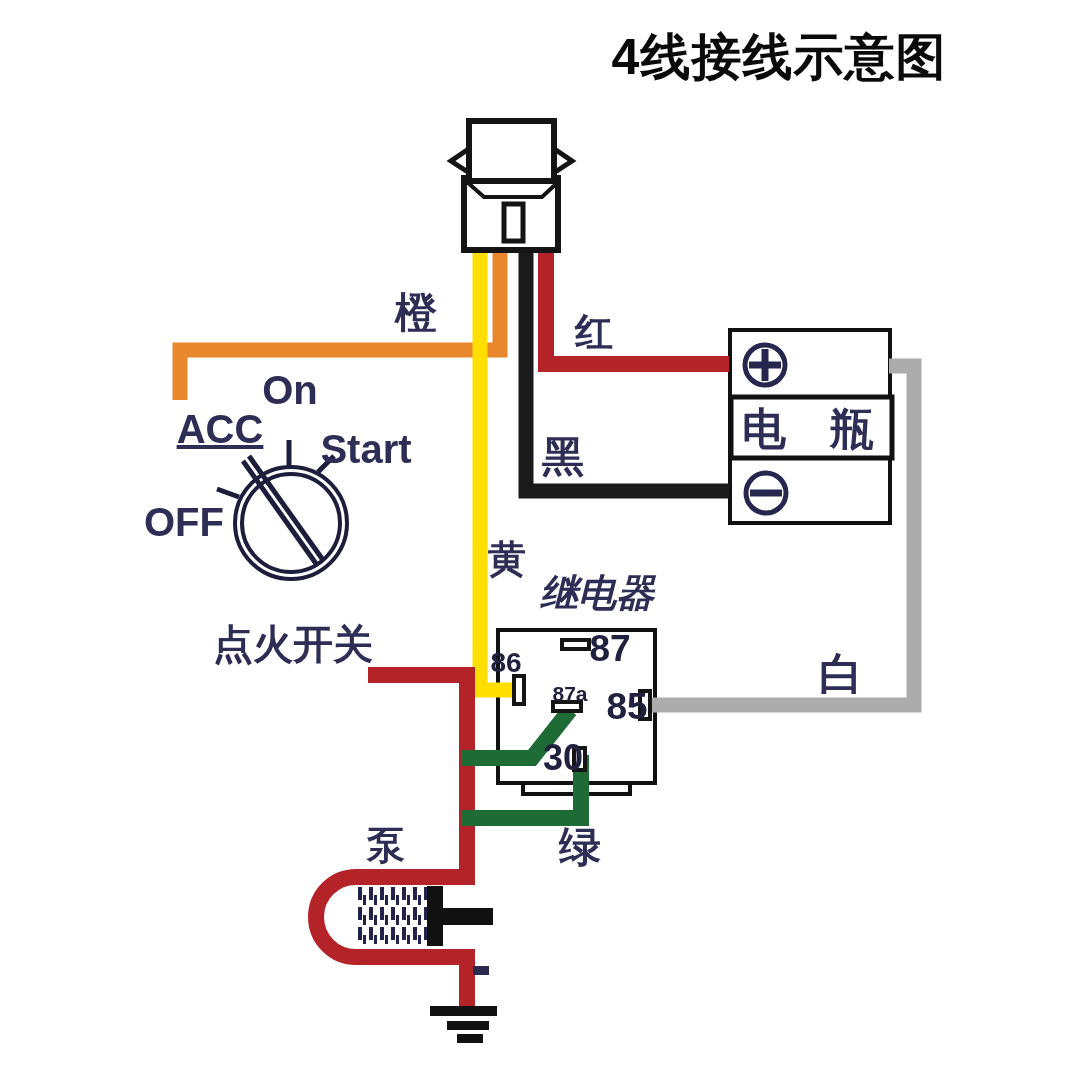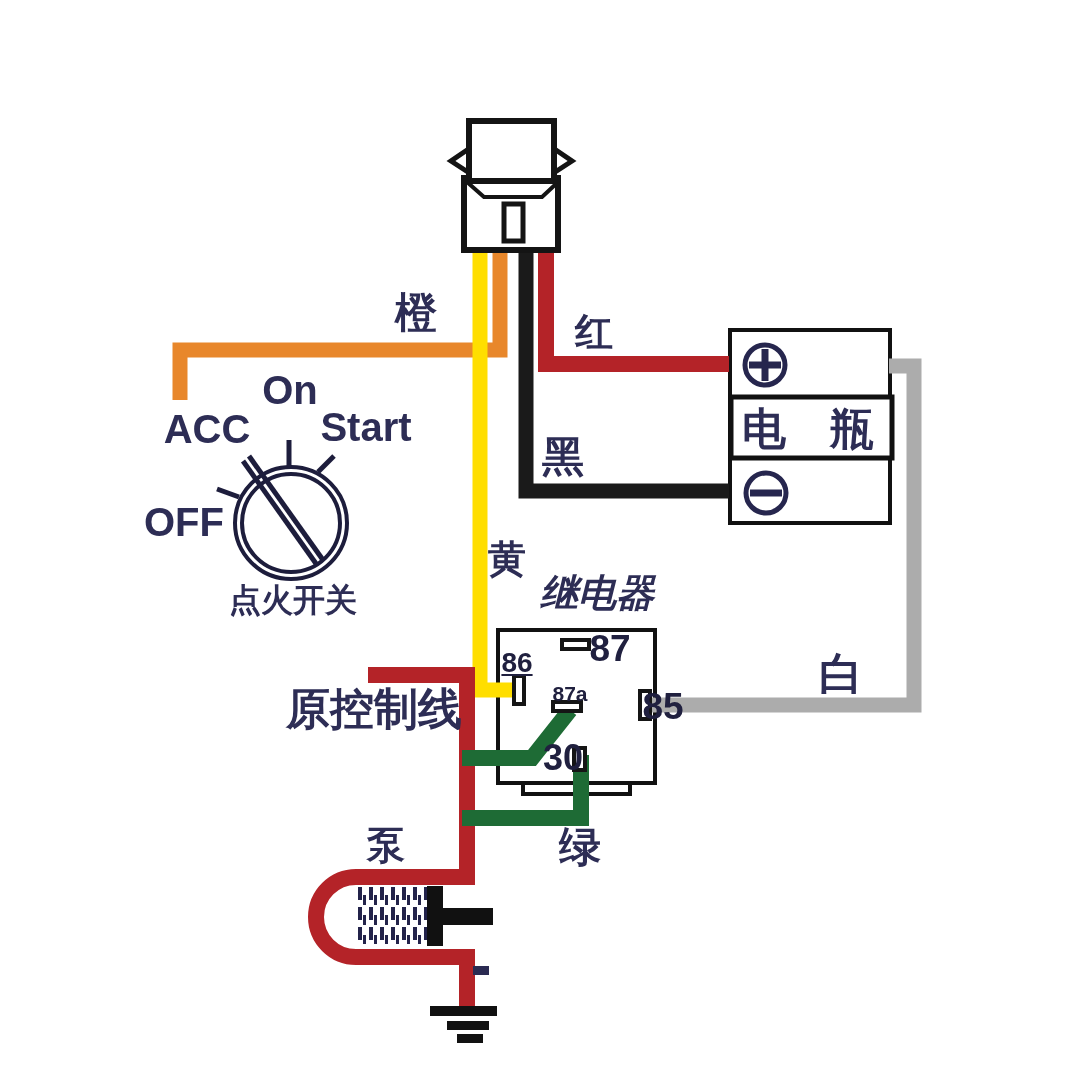--- a/index.html
+++ b/index.html
@@ -10,21 +10,21 @@
   .stage svg{position:absolute;left:0;top:0;}
   .lbl{
     position:absolute;transform:translate(-50%,-50%);
     color:#2d2d55;font-weight:700;white-space:nowrap;line-height:1;
     user-select:none;
   }
   .title{color:#0a0a0a;font-size:50px;font-weight:900;letter-spacing:1px;}
   .zh42{font-size:42px;}
   .zh38{font-size:38px;}
   .zh36{font-size:44px;}
-  .zh34{font-size:32px;}
+  .zh34{font-size:40px;margin-top:44px;}
   .latin{font-size:40px;font-weight:700;}
   .latin-big{font-size:40px;font-weight:700;}
   .pin{color:#20203f;font-weight:700;}
   .pin28{font-size:28px;}
   .pin32{font-size:37px;}
   .pin27{font-size:21px;}
   .pin29{font-size:36px;}
 </style>
 </head>
 <body>
@@ -101,38 +101,38 @@
     </g>
 
     <g fill="#111111">
       <rect x="430" y="1006" width="67" height="10"></rect>
       <rect x="447" y="1021" width="42" height="9"></rect>
       <rect x="457" y="1034" width="26" height="9"></rect>
     </g>
     <rect x="473" y="966" width="16" height="9" fill="#2b2b52"></rect>
   </svg>
 
+  <div class="lbl title" style="left:779px;top:57px;">4线接线示意图</div>
 
   <div class="lbl zh42" style="left:416px;top:313px;">橙</div>
   <div class="lbl zh38" style="left:594px;top:332px;">红</div>
   <div class="lbl zh42" style="left:563px;top:457px;">黑</div>
   <div class="lbl zh38" style="left:507px;top:559px;">黄</div>
   <div class="lbl zh36" style="left:841px;top:674px;">白</div>
   <div class="lbl zh42" style="left:580px;top:847px;">绿</div>
 
-  <div class="lbl latin" style="left:207px;top:429px;">ACC</div>
+  <div class="lbl latin" style="left:220px;top:429px;text-decoration:underline;">ACC</div>
   <div class="lbl latin" style="left:290px;top:390px;text-align:right;">On</div>
-  <div class="lbl latin" style="left:366px;top:427px;">Start</div>
+  <div class="lbl latin" style="left:366px;top:449px;">Start</div>
   <div class="lbl latin-big" style="left:184px;top:522px;">OFF</div>
   <div class="lbl zh34" style="left:293px;top:600px;">点火开关</div>
 
   <div class="lbl zh36" style="left:808px;top:429px;">电　瓶</div>
   <div class="lbl zh38" style="left:597px;top:593px;font-style:italic;">继电器</div>
 
-  <div class="lbl pin pin28" style="left:517px;top:663px;text-decoration:underline;">86</div>
+  <div class="lbl pin pin28" style="left:506px;top:663px;">86</div>
   <div class="lbl pin pin32" style="left:610px;top:648px;">87</div>
   <div class="lbl pin pin27" style="left:570px;top:693px;">87a</div>
-  <div class="lbl pin pin32" style="left:627px;top:706px;margin-left:36px;">85</div>
+  <div class="lbl pin pin32" style="left:627px;top:706px;">85</div>
   <div class="lbl pin pin29" style="left:563px;top:758px;">30</div>
 
-  <div class="lbl zh36" style="left:374px;top:709px;">原控制线</div>
   <div class="lbl zh38" style="left:386px;top:845px;">泵</div>
 </div>
 
 </body></html>

